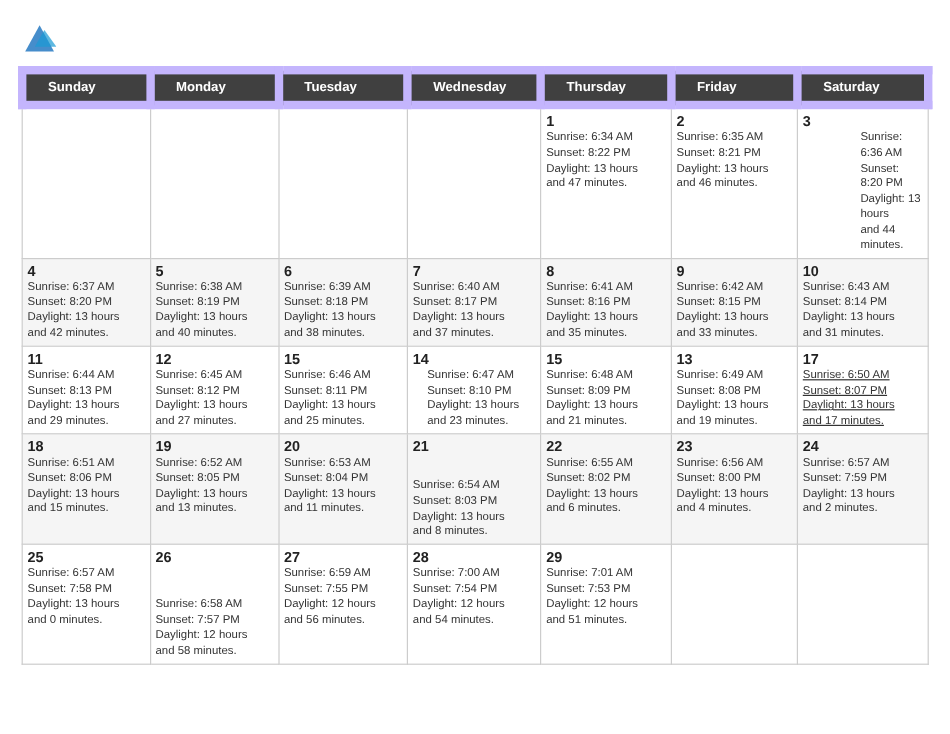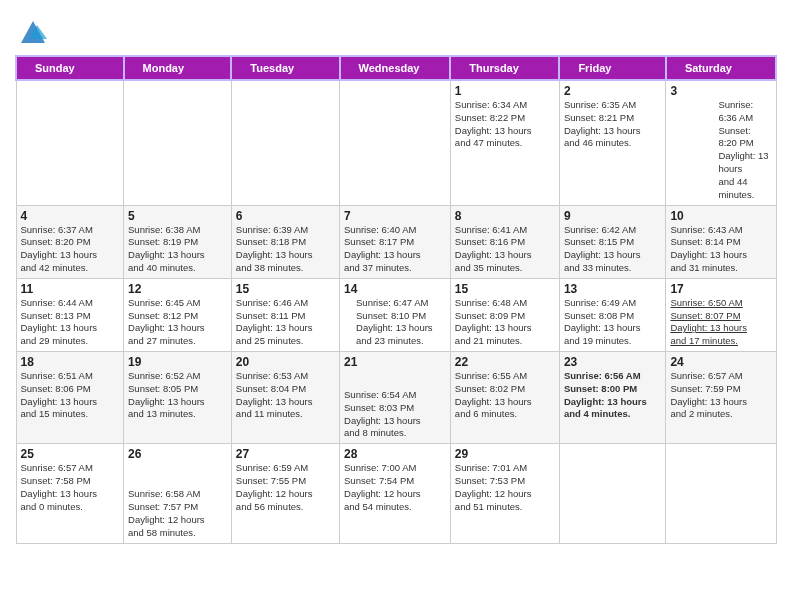--- a/index.html
+++ b/index.html
@@ -60,27 +60,27 @@
       font-size: 14px;
       color: #555;
       margin-top: 2px;
     }
     .calendar {
       width: 100%;
       border-collapse: collapse;
       font-size: 10px;
     }
     .calendar th {
-      background: #a21caf;
+      background: #404040;
       color: #fff;
       padding: 5px 18px;
       text-align: left;
       font-size: 11px;
       font-weight: bold;
-      border: 2px solid #c4b5fd;
+      border: 7px solid #c4b5fd;
     }
     .calendar td {
       border: 1px solid #ccc;
       vertical-align: top;
       padding: 3px 4px;
       width: 113px;
       min-height: 75px;
       background: #fff;
     }
     .calendar tr:nth-child(even) td {
@@ -302,21 +302,21 @@
           </td>
           <td>
             <span class="day-number">22</span>
             <div class="day-info" style="white-space: pre-line;">Sunrise: 6:55 AM
 Sunset: 8:02 PM
 Daylight: 13 hours
 and 6 minutes.</div>
           </td>
           <td>
             <span class="day-number">23</span>
-            <div class="day-info" style="white-space: pre-line; font-weight: bold;">Sunrise: 6:56 AM
+            <div class="day-info" style="white-space: pre-line;">Sunrise: 6:56 AM
 Sunset: 8:00 PM
 Daylight: 13 hours
 and 4 minutes.</div>
           </td>
           <td>
             <span class="day-number">24</span>
             <div class="day-info" style="white-space: pre-line;">Sunrise: 6:57 AM
 Sunset: 7:59 PM
 Daylight: 13 hours
 and 2 minutes.</div>

